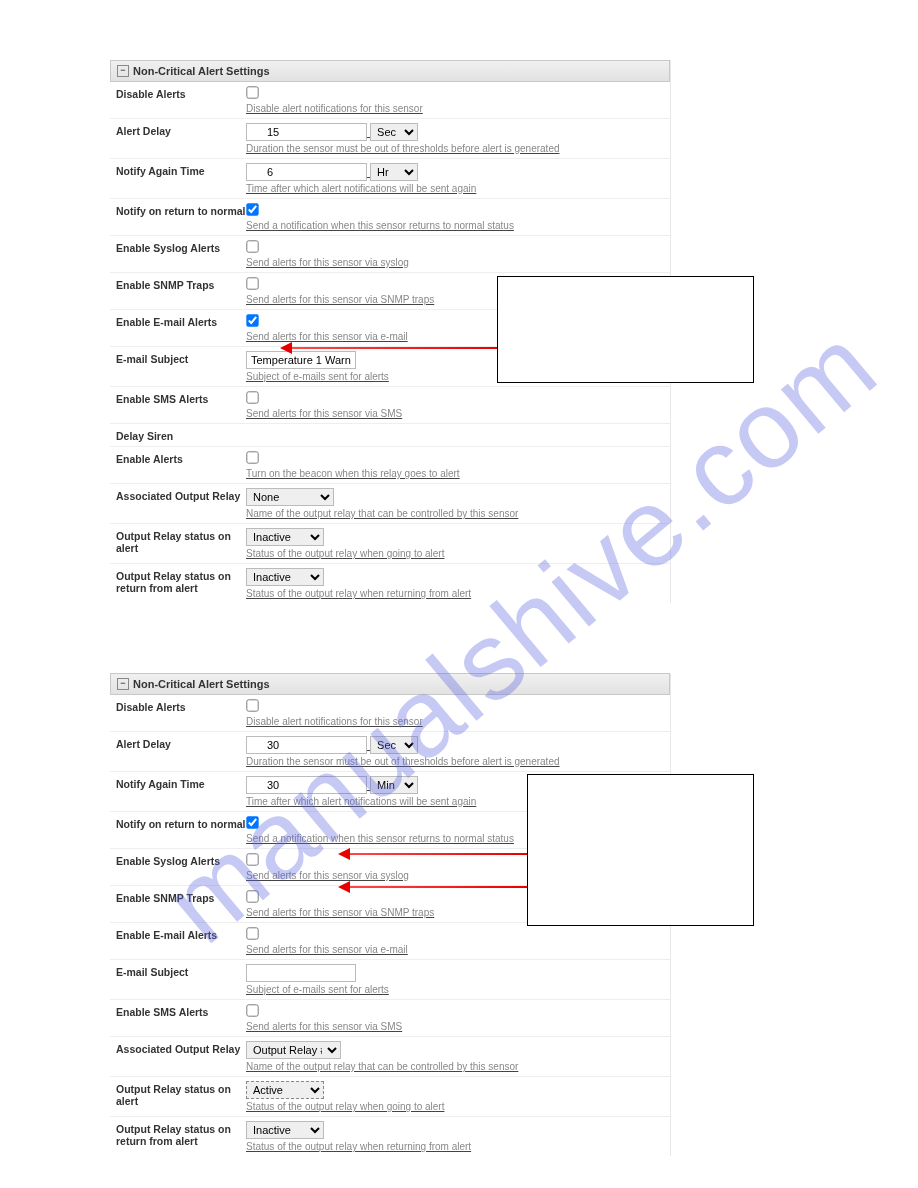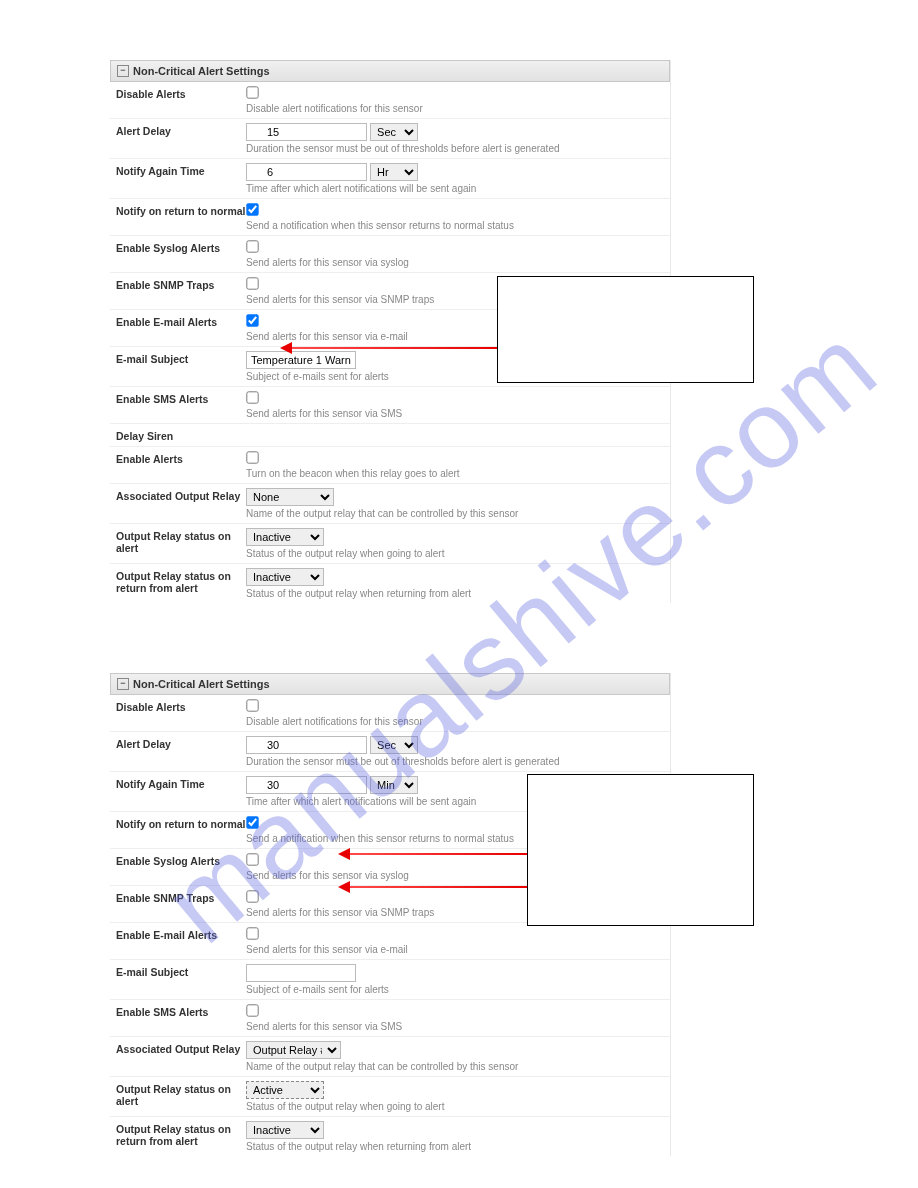--- a/index.html
+++ b/index.html
@@ -41,20 +41,21 @@
   }
   .row .label {
     width: 130px;
     font-weight: bold;
     color: #333;
     padding-top: 2px;
     font-size: 10.5px;
   }
   .row .field {
     flex: 1;
+    text-decoration: underline;
   }
   .row .desc {
     color: #888;
     font-size: 10px;
     margin-top: 2px;
   }
   input[type="text"] {
     border: 1px solid #bbb;
     font-size: 11px;
     padding: 2px 4px;

